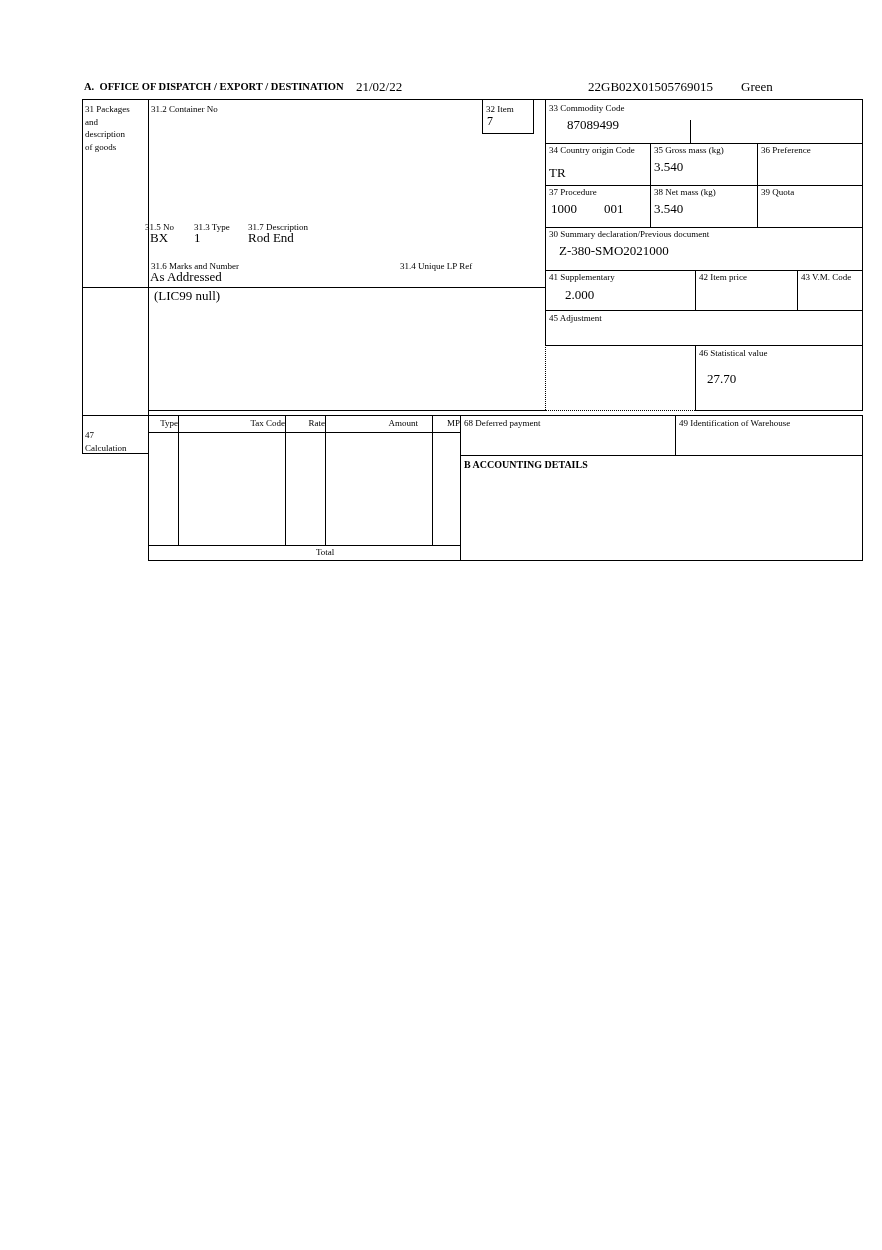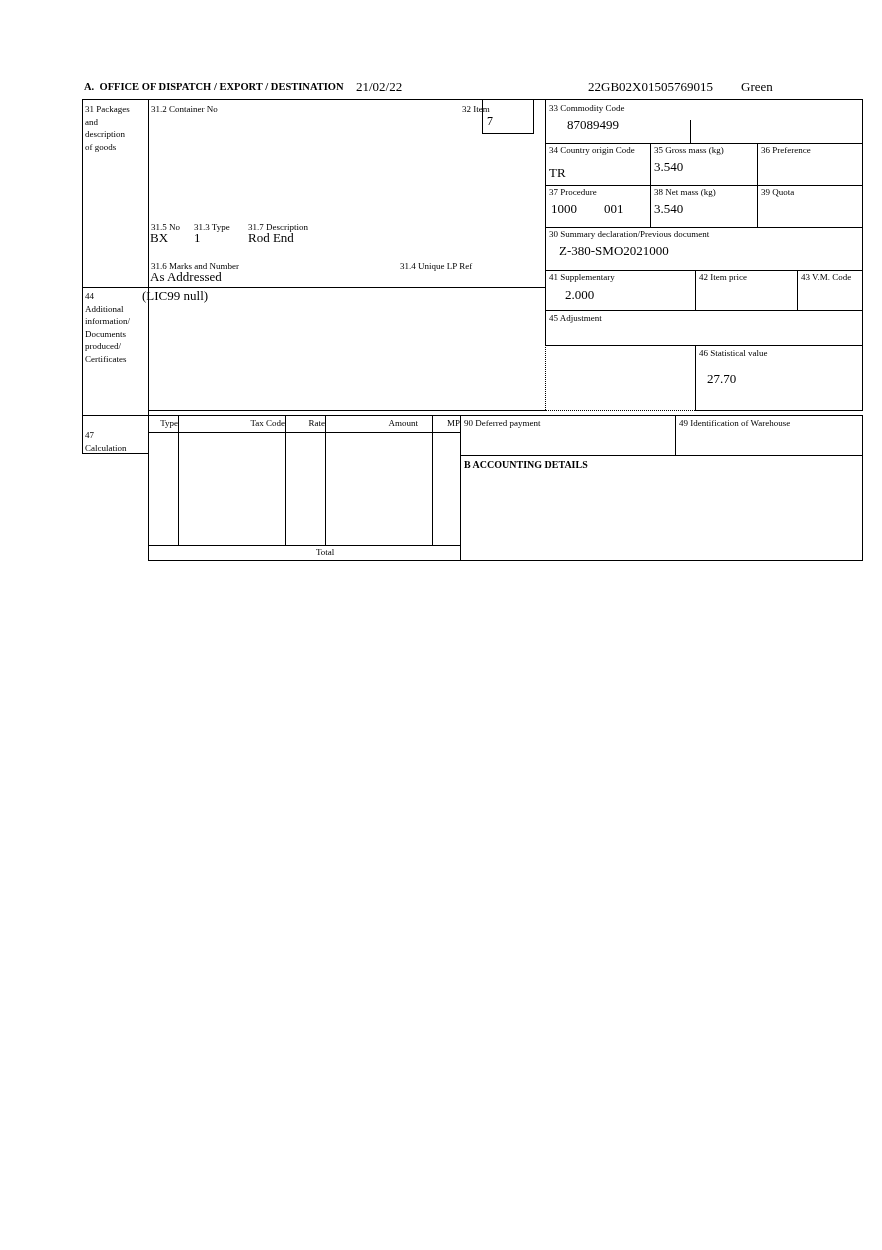--- a/index.html
+++ b/index.html
@@ -73,24 +73,24 @@
     <div class="h" style="left:66px;top:461px;width:715px"></div>
 
     <div class="side" style="left:3px;top:4px;width:62px">
       <div>31 Packages</div>
       <div>and</div>
       <div>description</div>
       <div>of goods</div>
     </div>
     <div class="sl" style="left:69px;top:5px">31.2 Container No</div>
 
-    <div class="sl" style="left:380px;top:5px">32 Item</div>
+    <div class="sl" style="left:404px;top:5px">32 Item</div>
     <div class="vl" style="left:405px;top:15px;font-size:12px">7</div>
 
-    <div class="sl" style="left:69px;top:123px">31.5 No</div>
+    <div class="sl" style="left:63px;top:123px">31.5 No</div>
     <div class="sl" style="left:112px;top:123px">31.3 Type</div>
     <div class="sl" style="left:166px;top:123px">31.7 Description</div>
     <div class="vl" style="left:68px;top:132px">BX</div>
     <div class="vl" style="left:112px;top:132px">1</div>
     <div class="vl" style="left:166px;top:132px">Rod End</div>
     <div class="sl" style="left:69px;top:162px">31.6 Marks and Number</div>
     <div class="sl" style="left:318px;top:162px">31.4 Unique LP Ref</div>
     <div class="vl" style="left:68px;top:171px">As Addressed</div>
 
     <div class="sl" style="left:467px;top:4px">33 Commodity Code</div>
@@ -110,44 +110,36 @@
     <div class="sl" style="left:679px;top:88px">39 Quota</div>
 
     <div class="sl" style="left:467px;top:130px">30 Summary declaration/Previous document</div>
     <div class="vl" style="left:477px;top:145px">Z-380-SMO2021000</div>
 
     <div class="sl" style="left:467px;top:173px">41 Supplementary</div>
     <div class="vl" style="left:483px;top:189px">2.000</div>
     <div class="sl" style="left:617px;top:173px">42 Item price</div>
     <div class="sl" style="left:719px;top:173px">43 V.M. Code</div>
 
-    <div class="side" style="left:3px;top:191px;width:62px">
-      <div>44</div>
-      <div>Additional</div>
-      <div>information/</div>
-      <div>Documents</div>
-      <div>produced/</div>
-      <div>Certificates</div>
-    </div>
-    <div class="vl" style="left:60px;top:190px">(LIC99 null)</div>
+    <div class="vl" style="left:72px;top:190px">(LIC99 null)</div>
 
     <div class="sl" style="left:467px;top:214px">45 Adjustment</div>
     <div class="sl" style="left:617px;top:249px">46 Statistical value</div>
     <div class="vl" style="left:625px;top:273px">27.70</div>
 
     <div class="side" style="left:3px;top:330px;width:62px">
       <div>47</div>
       <div>Calculation</div>
     </div>
     <div class="thc" style="left:66px;width:30px">Type</div>
     <div class="thc" style="left:96px;width:107px">Tax Code</div>
     <div class="thc" style="left:203px;width:40px">Rate</div>
     <div class="thc" style="left:243px;width:107px;text-align:right;box-sizing:border-box;padding-right:14px">Amount</div>
     <div class="thc" style="left:350px;width:28px">MP</div>
     <div class="sl" style="left:234px;top:448px">Total</div>
 
-    <div class="sl" style="left:382px;top:319px">90 Deferred payment</div>
+    <div class="sl" style="left:382px;top:319px">68 Deferred payment</div>
     <div class="sl" style="left:597px;top:319px">49 Identification of Warehouse</div>
 
     <div class="sl bold" style="left:382px;top:360px;font-size:10px">B ACCOUNTING DETAILS</div>
 
   </div>
 </div>
 
 </body></html>

